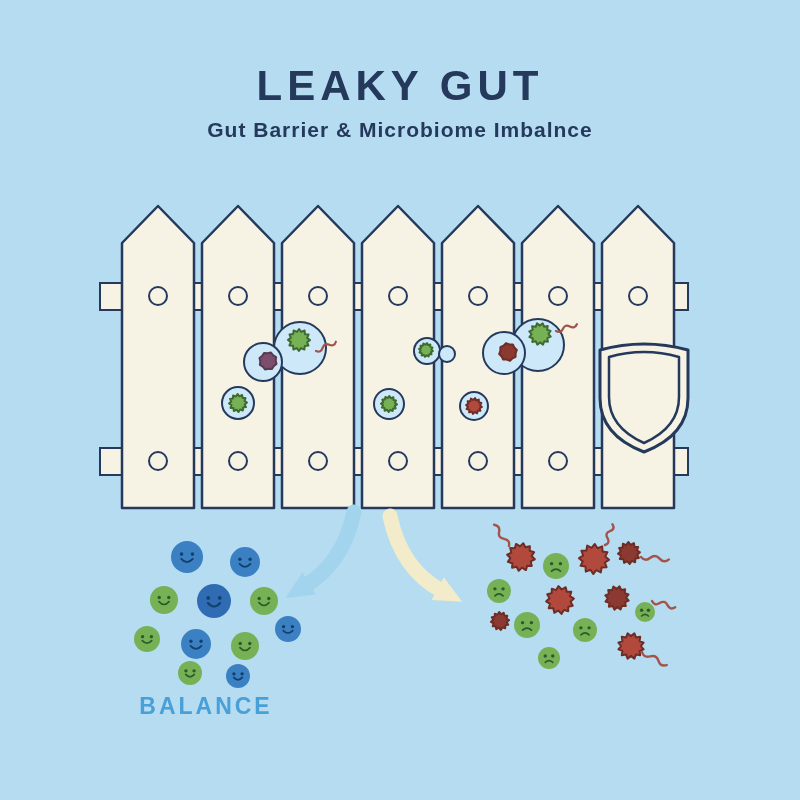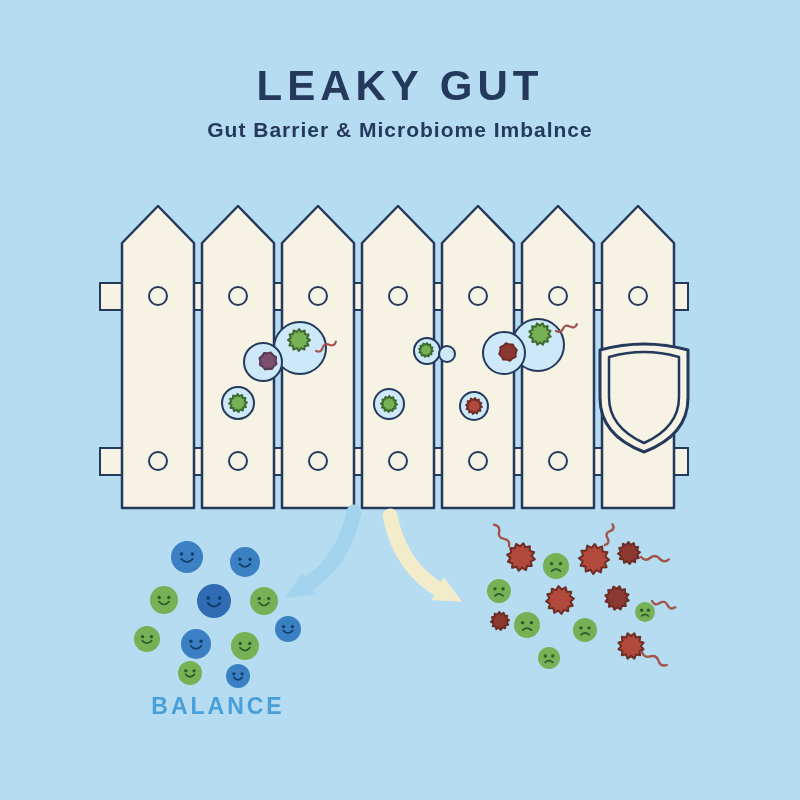--- a/index.html
+++ b/index.html
@@ -13,21 +13,21 @@
     font-size:42px;font-weight:bold;letter-spacing:5px;
   }
   .subtitle{
     position:absolute;top:118px;left:0;width:100%;text-align:center;
     font-size:21px;font-weight:bold;letter-spacing:1px;
   }
   .cluster-label{
     position:absolute;top:693px;width:220px;text-align:center;
     font-size:23px;font-weight:bold;letter-spacing:3px;
   }
-  .cluster-label.balance{left:108px;}
+  .cluster-label.balance{left:96px;}
   .cluster-label.imbalance{left:455px;}
 </style>
 </head>
 <body>
 
 <div class="canvas" id="canvas" style="background: rgb(181, 220, 240);">
 
   <svg id="scene-svg" width="800" height="800" viewBox="0 0 800 800">
     <defs>
       <marker id="head-blue" markerUnits="userSpaceOnUse" markerWidth="34" markerHeight="30" refX="5" refY="14" orient="auto">

